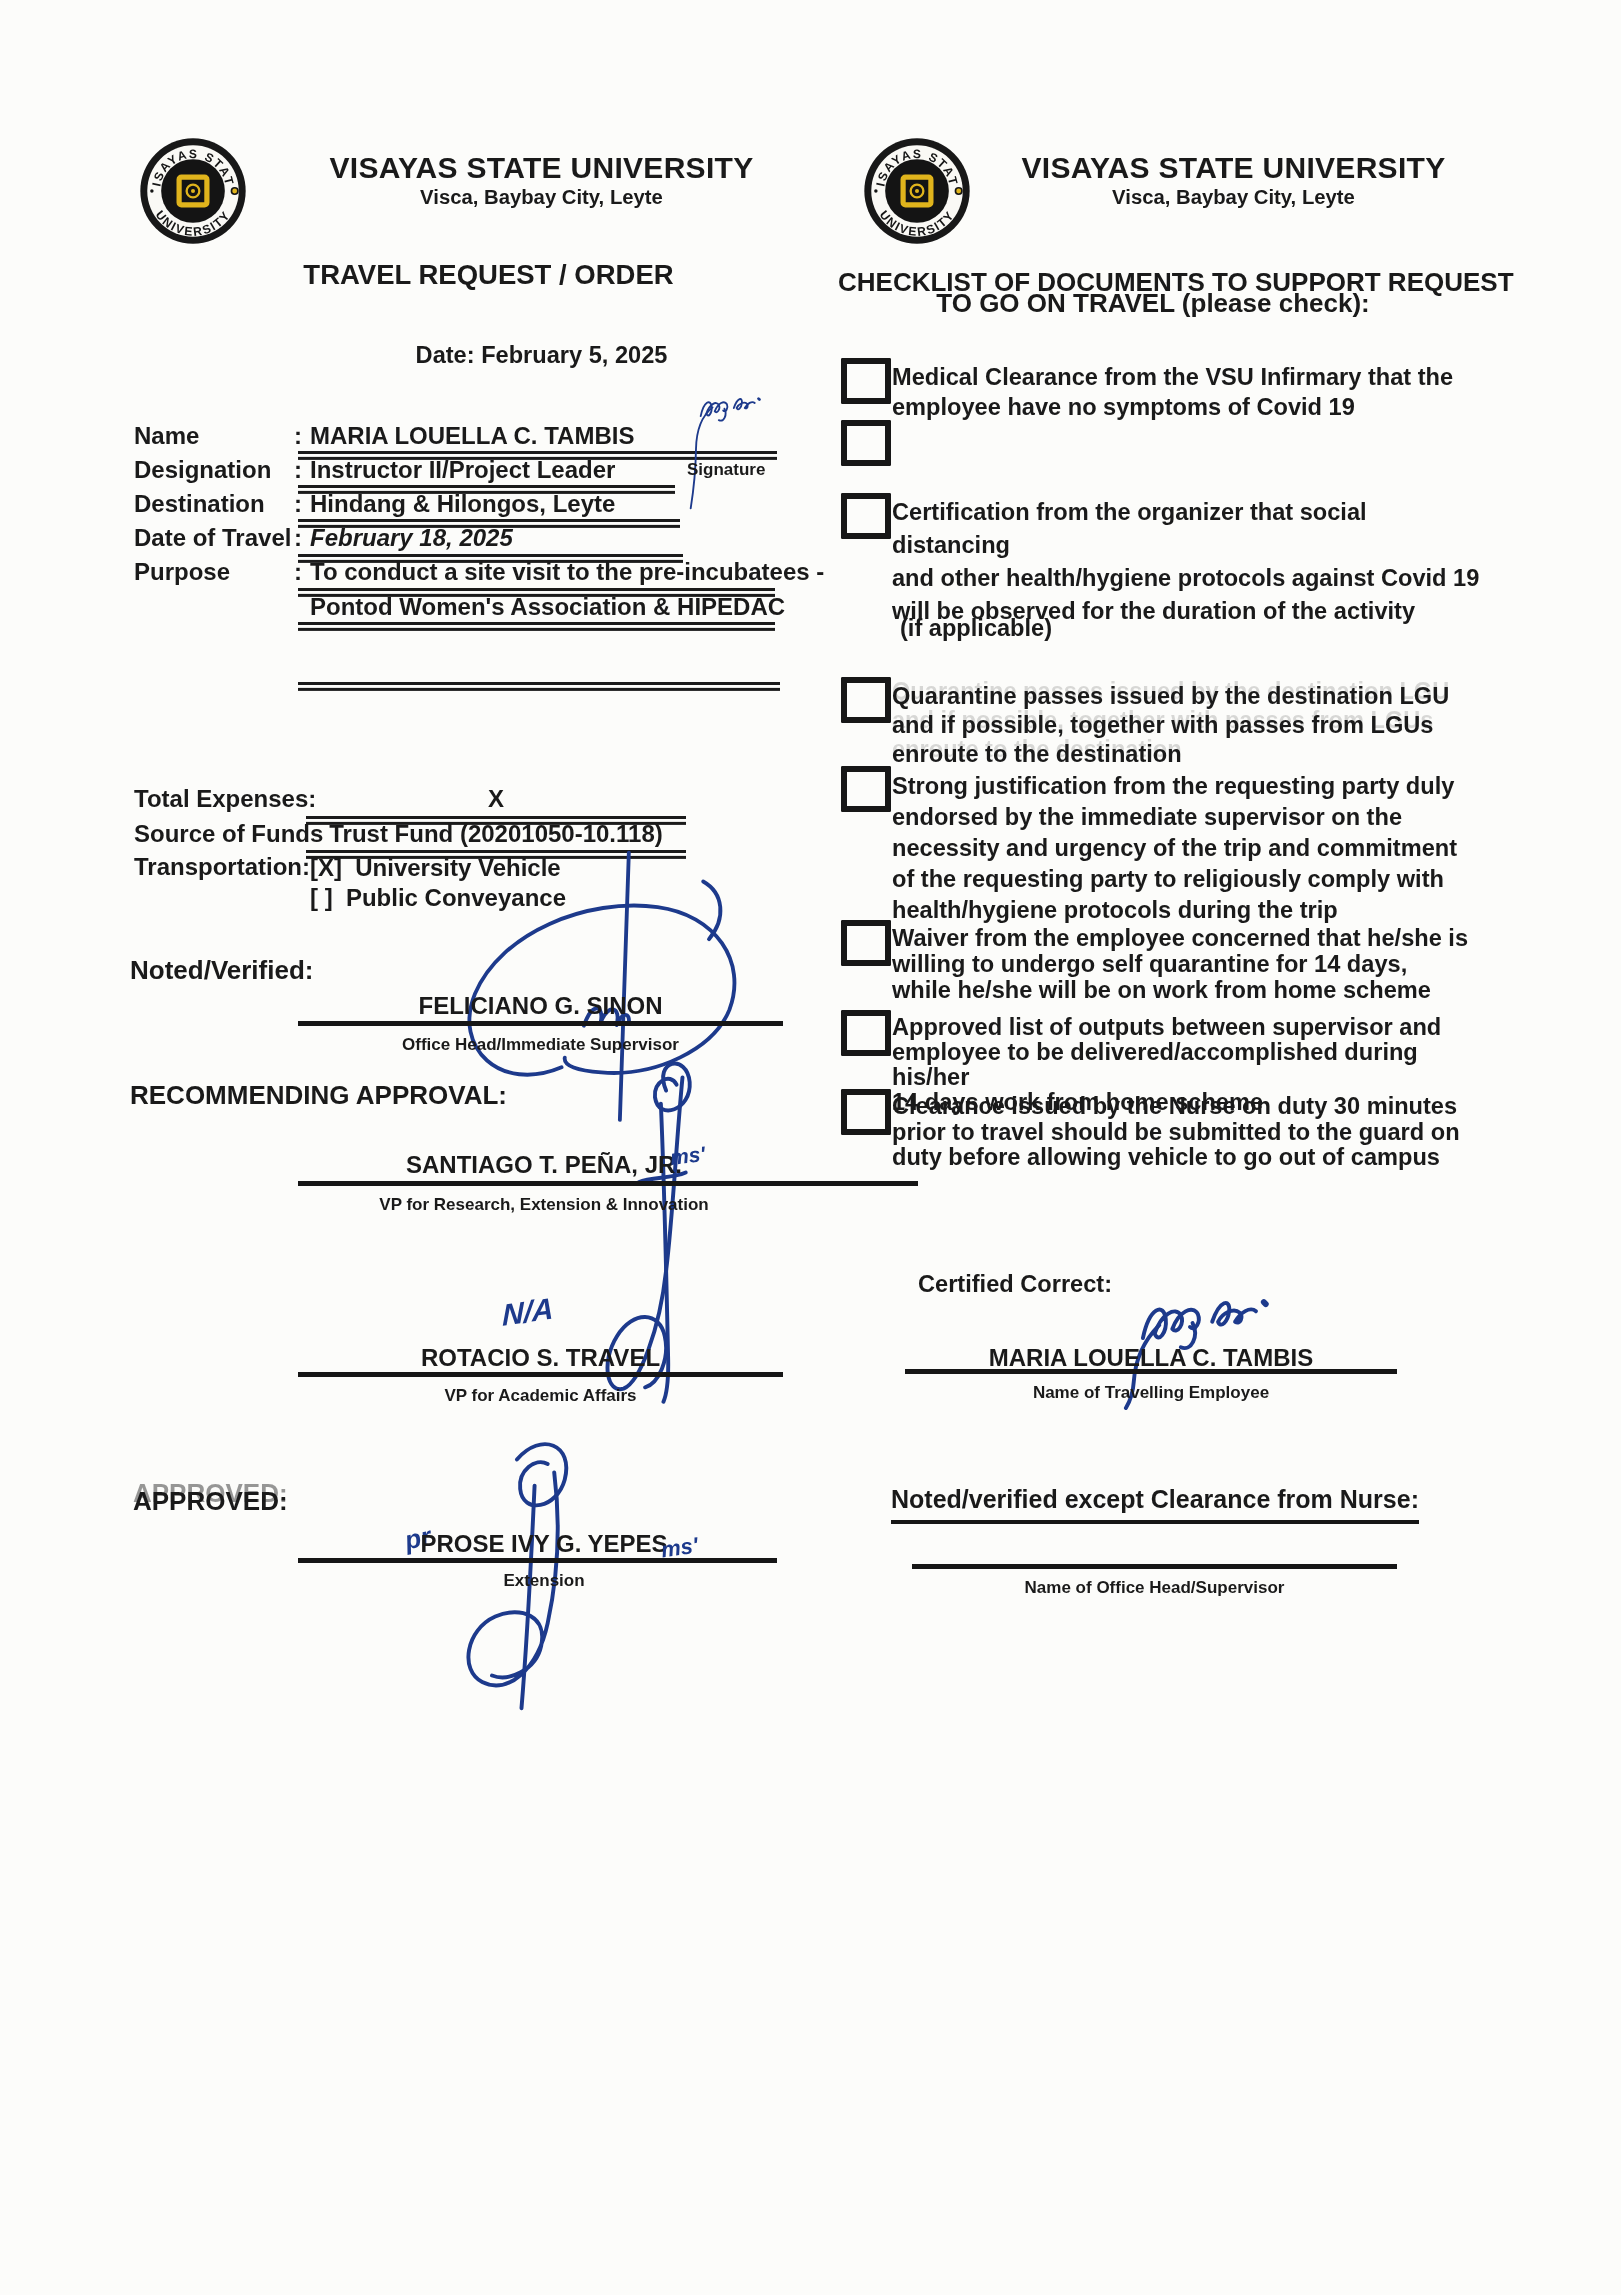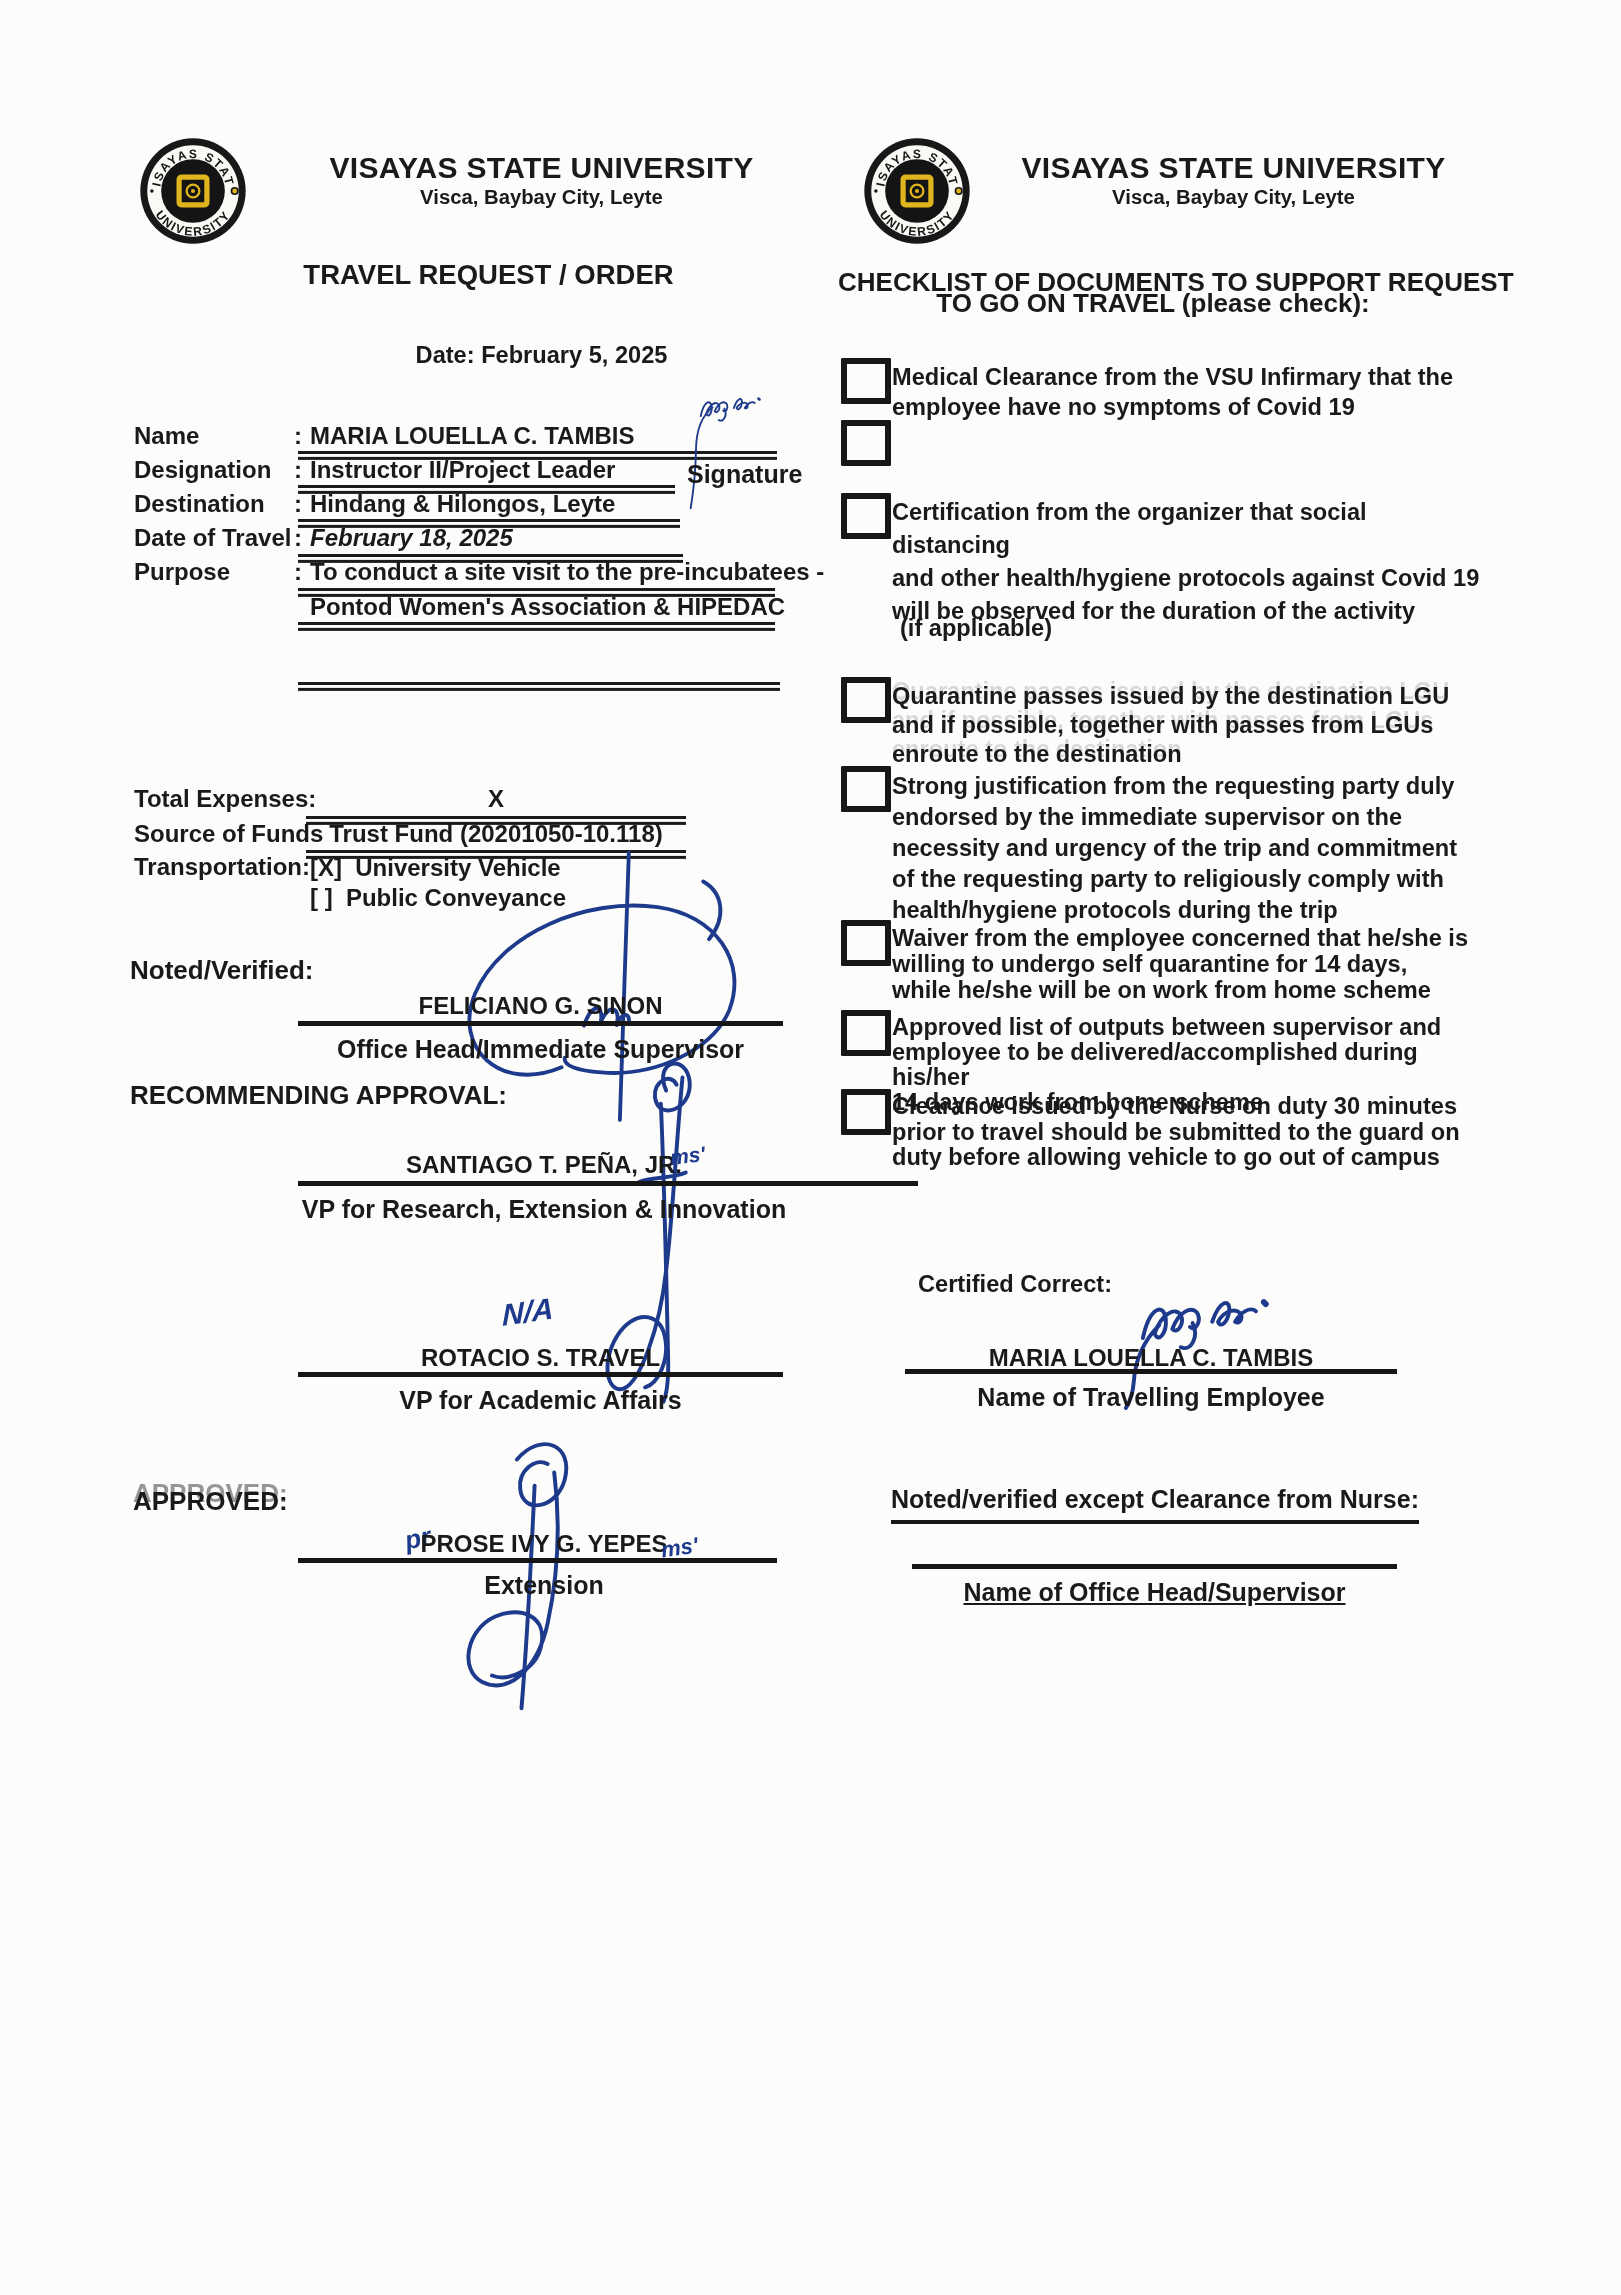--- a/index.html
+++ b/index.html
@@ -9,21 +9,21 @@
   .ml{white-space:pre-line;}
   .ctr{text-align:center;}
   .uline{position:absolute;height:2.6px;background:#1b1b1b;box-shadow:0 5.9px 0 0 #1b1b1b;}
   .hline{position:absolute;height:5.2px;background:#161616;}
   .cbx{position:absolute;width:38px;height:34px;border:6.6px solid #171717;border-radius:1.3px;background:transparent;}
   .hand{position:absolute;color:#1d3a8c;font-style:italic;white-space:nowrap;}
   .sig{position:absolute;}
   .sig path{fill:none;stroke:#1d3a8c;stroke-linecap:round;stroke-linejoin:round;}
   .ghost{text-shadow:0 -8.5px 0 rgba(26,26,26,0.45);}
   .ghost2{text-shadow:0 -4.6px 0 rgba(26,26,26,0.16);}
-  .f37{font-size:24px;} .f36{font-size:23.6px;} .f34{font-size:25px;} .f40{font-size:26px;}
+  .f37{font-size:24px;} .f36{font-size:23.6px;} .f34{font-size:17px;} .f40{font-size:26px;}
   .f46{font-size:30px;letter-spacing:0.3px;} .f31{font-size:20.3px;} .f42{font-size:27.5px;}
   .seal text{font-size:21px;font-weight:700;letter-spacing:3px;fill:#161616;}
 </style>
 </head>
 <body>
 
 <div id="page">
 
   <svg class="seal" style="position:absolute;left:138px;top:136px;" width="110" height="110" viewBox="0 0 190 190">
     <circle cx="95" cy="95" r="91" fill="#181818"></circle>
@@ -219,16 +219,16 @@
       <path d="M176,70 C188,36 204,34 202,54 C200,70 189,81 185,70 C192,56 209,48 218,56 C224,63 219,75 211,70 C219,56 234,46 243,54"></path>
       <path d="M255,40 l3,3" stroke-width="9"></path>
     </g>
   </svg>
   <div class="t f37 ctr" style="left:905px;top:1345px;width:492px;">MARIA LOUELLA C. TAMBIS</div>
   <div class="hline" style="left:905px;top:1369px;width:492px;"></div>
   <div class="t f34 ctr" style="left:905px;top:1383px;width:492px;">Name of Travelling Employee</div>
 
   <div class="t" style="left:891px;top:1485px;font-size:25px;border-bottom:4.6px solid #161616;padding-bottom:6.6px;">Noted/verified except Clearance from Nurse:</div>
   <div class="hline" style="left:912px;top:1564px;width:485px;"></div>
-  <div class="t f34 ctr" style="left:912px;top:1578px;width:485px;text-decoration:underline;">Name of Office Head/Supervisor</div>
+  <div class="t f34 ctr" style="left:912px;top:1578px;width:485px;">Name of Office Head/Supervisor</div>
 
 </div>
 
 
 </body></html>

